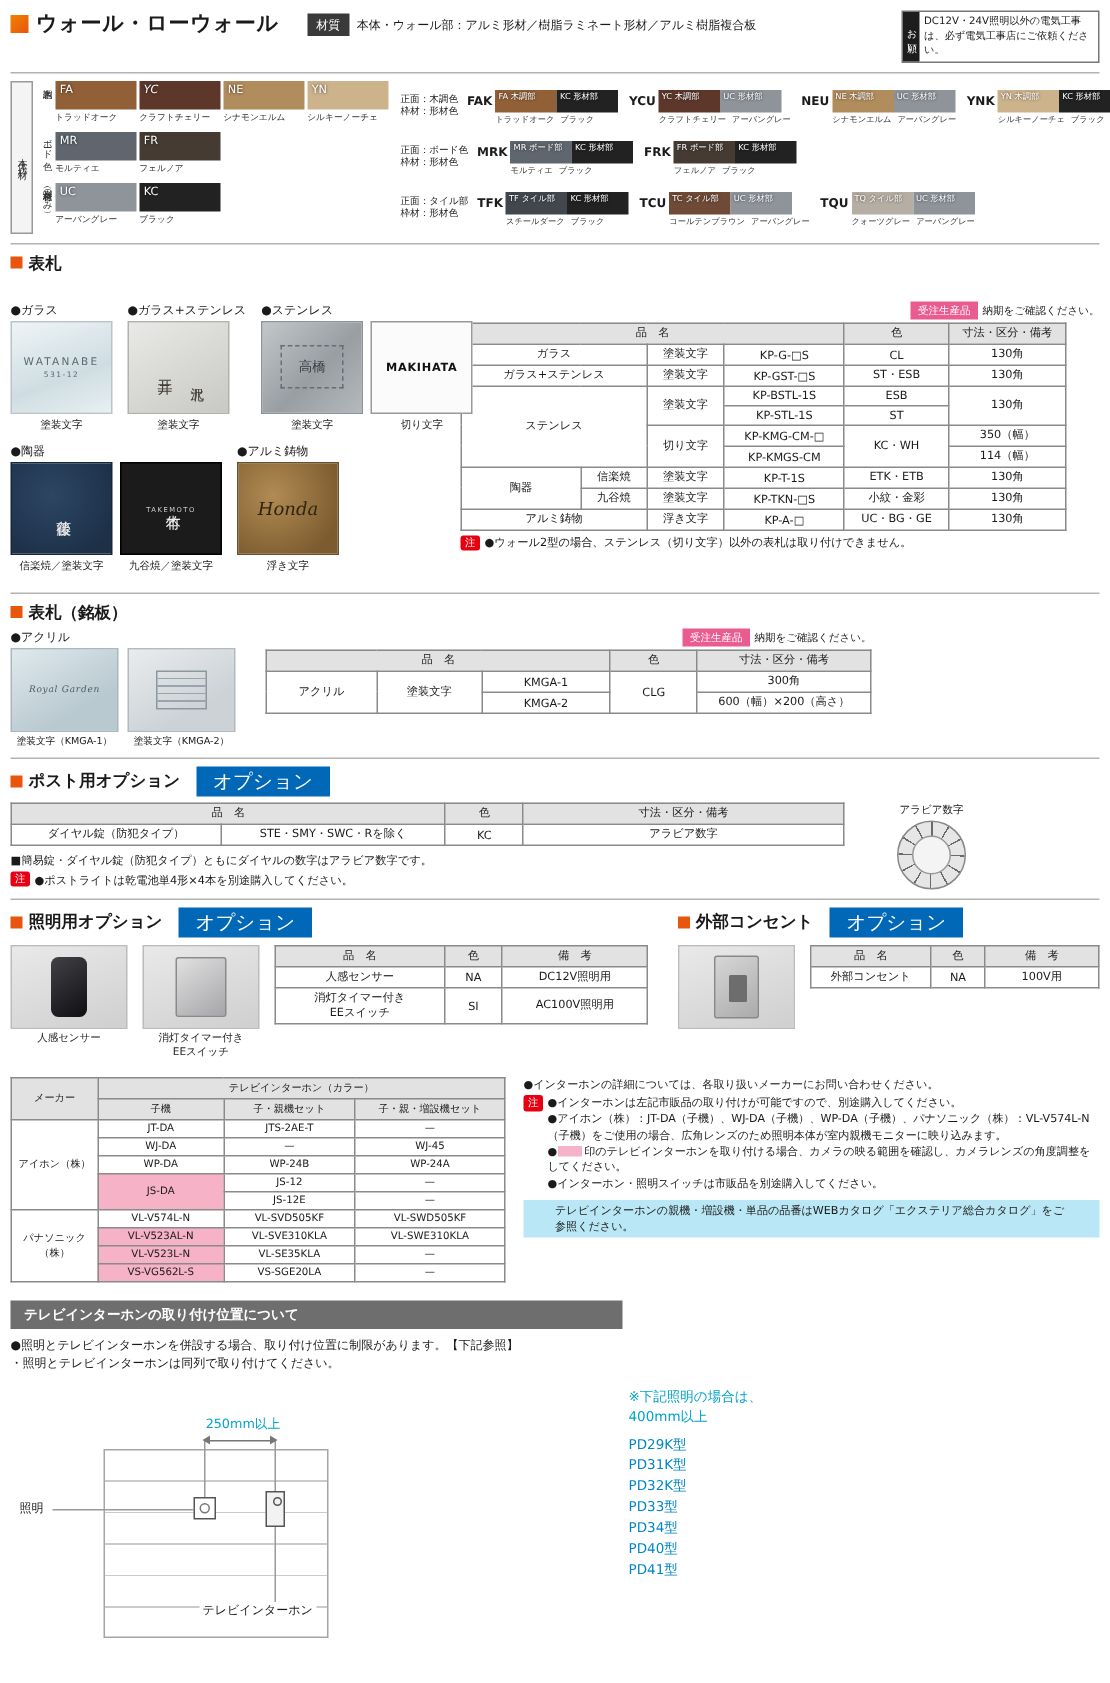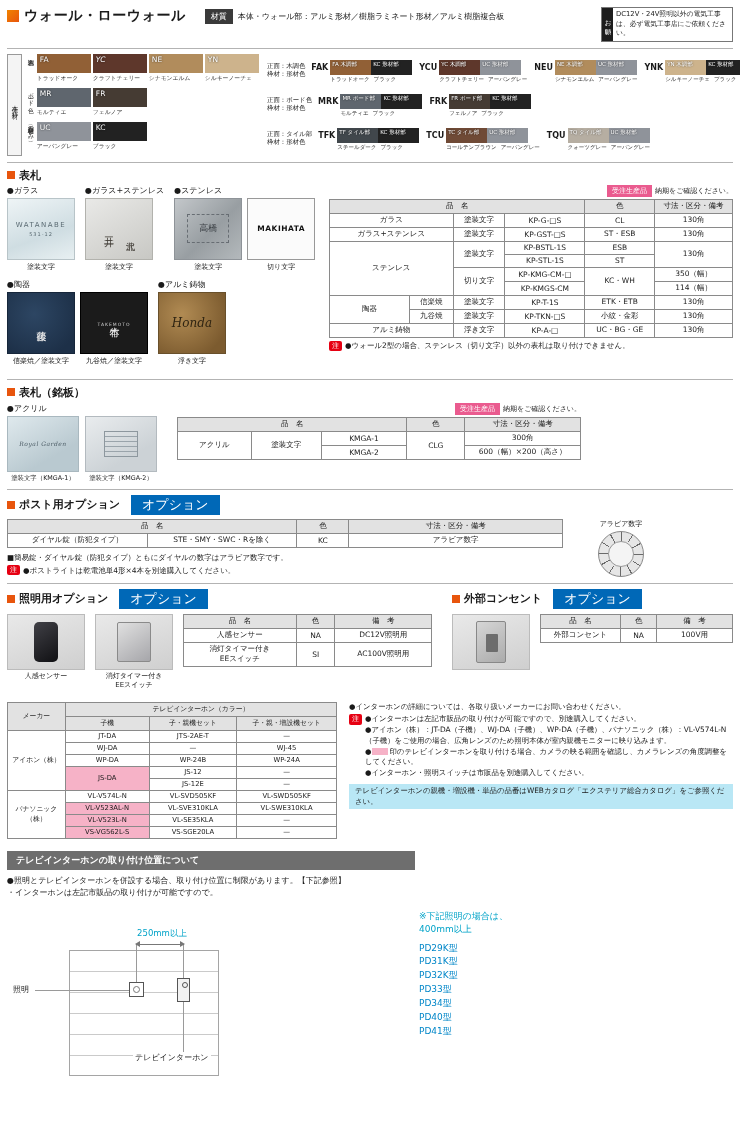--- a/index.html
+++ b/index.html
@@ -46,21 +46,21 @@
 .badge-option{background:#0068b7;color:#fff;font-size:13px;font-weight:normal;padding:1px 11px;margin-left:7px}
 table.tbl{border-collapse:collapse;background:#fff}
 .tbl th,.tbl td{border:1px solid #8a8a8a;font-size:7.5px;padding:1.5px 2px;text-align:center;vertical-align:middle}
 .tbl th{background:#e2e2e2;font-weight:normal}
 .order-line{display:flex;justify-content:flex-end;align-items:center;gap:3px;font-size:7px;margin-bottom:2px}
 .badge-order{background:#ea5b8f;color:#fff;padding:1px 5px;font-size:7px}
 .note-line{display:flex;gap:3px;align-items:flex-start;font-size:7.5px;margin-top:3px}
 .badge-note{background:#e60012;color:#fff;font-size:7px;padding:0 3px;border-radius:2px;flex-shrink:0;line-height:1.5}
 
 
-.np-flex{display:flex;gap:26px;margin-top:2px}
+.np-flex{display:flex;gap:4px;margin-top:18px}
 .np-left{width:296px;flex-shrink:0}
 .np-row{display:flex;gap:10px;margin-bottom:7px}
 .npg-title{font-size:8px;margin-bottom:2px;white-space:nowrap}
 .np-items{display:flex;gap:5px}
 .np-item{width:68px}
 .np-img{width:68px;height:62px;position:relative;display:flex;align-items:center;justify-content:center;flex-direction:column;overflow:hidden}
 .np-cap{font-size:7px;text-align:center;margin-top:2px;white-space:nowrap}
 .ph-glass{background:linear-gradient(160deg,#eef4f6,#cfdde2 60%,#e8f0f2);border:1px solid #b8c4c8;color:#5a6a72}
 .ph-glass .main{font-size:7px;letter-spacing:1.5px}
 .ph-glass .sub{font-size:5px;letter-spacing:1px;margin-top:2px}
@@ -120,21 +120,21 @@
 
 
 .ip-sec{margin-top:12px}
 .ip-flex{display:flex;gap:12px}
 .ip-tbl{width:330px;flex-shrink:0;align-self:flex-start}
 .ip-tbl th,.ip-tbl td{font-size:6.8px;padding:1.5px 2px}
 .pink{background:#f6b2c7}
 .ip-notes{flex:1;min-width:0;font-size:7.4px;line-height:1.45}
 .ip-note-flex{display:flex;gap:3px;margin-top:2px;align-items:flex-start}
 .pinkbox{display:inline-block;width:16px;height:7px;background:#f6b2c7;vertical-align:middle;margin:0 1px}
-.cyanbox{background:#b9e7f5;padding:2px 6px;margin-top:5px;font-size:7.4px;display:inline-block}
+.cyanbox{background:#b9e7f5;padding:2px 21px;margin-top:5px;font-size:7.4px;display:inline-block}
 
 
 .mount-sec{margin-top:12px}
 .mount-bar{background:#6e6e6e;color:#fff;font-size:9px;font-weight:bold;padding:3px 9px;width:408px}
 .mount-lines{font-size:8px;margin-top:5px;line-height:1.55}
 .mount-body{display:flex;margin-top:6px}
 .mdg{position:relative;width:360px;height:188px;flex-shrink:0}
 .wall{position:absolute;left:62px;top:44px;width:150px;height:126px;border:1px solid #a5a5a5;background:repeating-linear-gradient(to bottom,#fff 0 20px,#cacaca 20px 21px)}
 .lightbox{position:absolute;left:122px;top:76px;width:15px;height:15px;border:1px solid #555;background:#fff}
 .lightbox::after{content:"";position:absolute;inset:3px;border:1px solid #777;border-radius:50%}
@@ -814,21 +814,21 @@
         </div>
       </div>
       <div class="cyanbox">テレビインターホンの親機・増設機・単品の品番はWEBカタログ「エクステリア総合カタログ」をご参照ください。</div>
     </div>
   </div>
 
   <div class="mount-sec">
     <div class="mount-bar">テレビインターホンの取り付け位置について</div>
     <div class="mount-lines">
       <div>●照明とテレビインターホンを併設する場合、取り付け位置に制限があります。【下記参照】</div>
-      <div>・インターホンは左記市販品の取り付けが可能ですので。</div>
+      <div>・照明とテレビインターホンは同列で取り付けてください。</div>
     </div>
     <div class="mount-body">
       <div class="mdg">
         <div class="wall"></div>
         <div class="lightbox"></div>
         <div class="phonebox"></div>
         <div class="ext1"></div>
         <div class="ext2"></div>
         <div class="dimline"></div>
         <div class="dimlabel">250mm以上</div>

